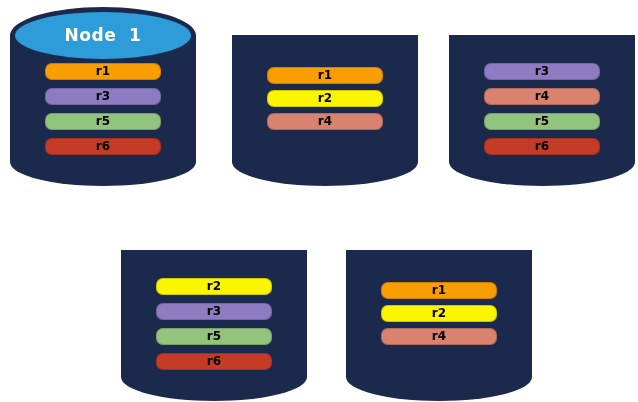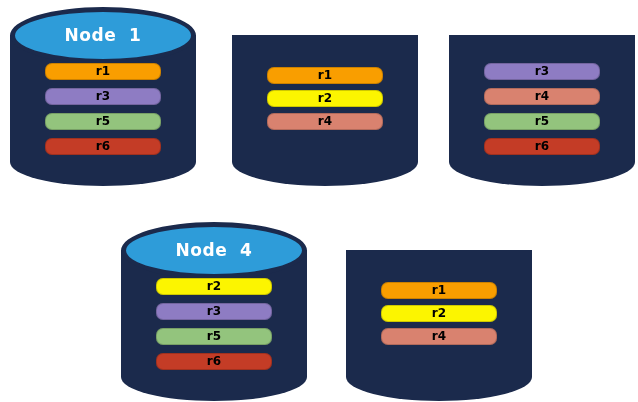--- a/index.html
+++ b/index.html
@@ -120,23 +120,20 @@
         <div class="bar" style="background: rgb(147, 196, 125);">
           <div class="bar-label">r5</div>
         </div>
         <div class="bar" style="background: rgb(196, 60, 38);">
           <div class="bar-label">r6</div>
         </div>
       </div>
     </div>
     <div class="node" style="left: 121px; top: 222px;">
       <div class="cyl-body"></div>
-      <div class="cap">
-        <div class="node-label">Node  4</div>
-      </div>
       <div class="bars">
         <div class="bar" style="background: rgb(252, 245, 0);">
           <div class="bar-label">r2</div>
         </div>
         <div class="bar" style="background: rgb(142, 124, 195);">
           <div class="bar-label">r3</div>
         </div>
         <div class="bar" style="background: rgb(147, 196, 125);">
           <div class="bar-label">r5</div>
         </div>

